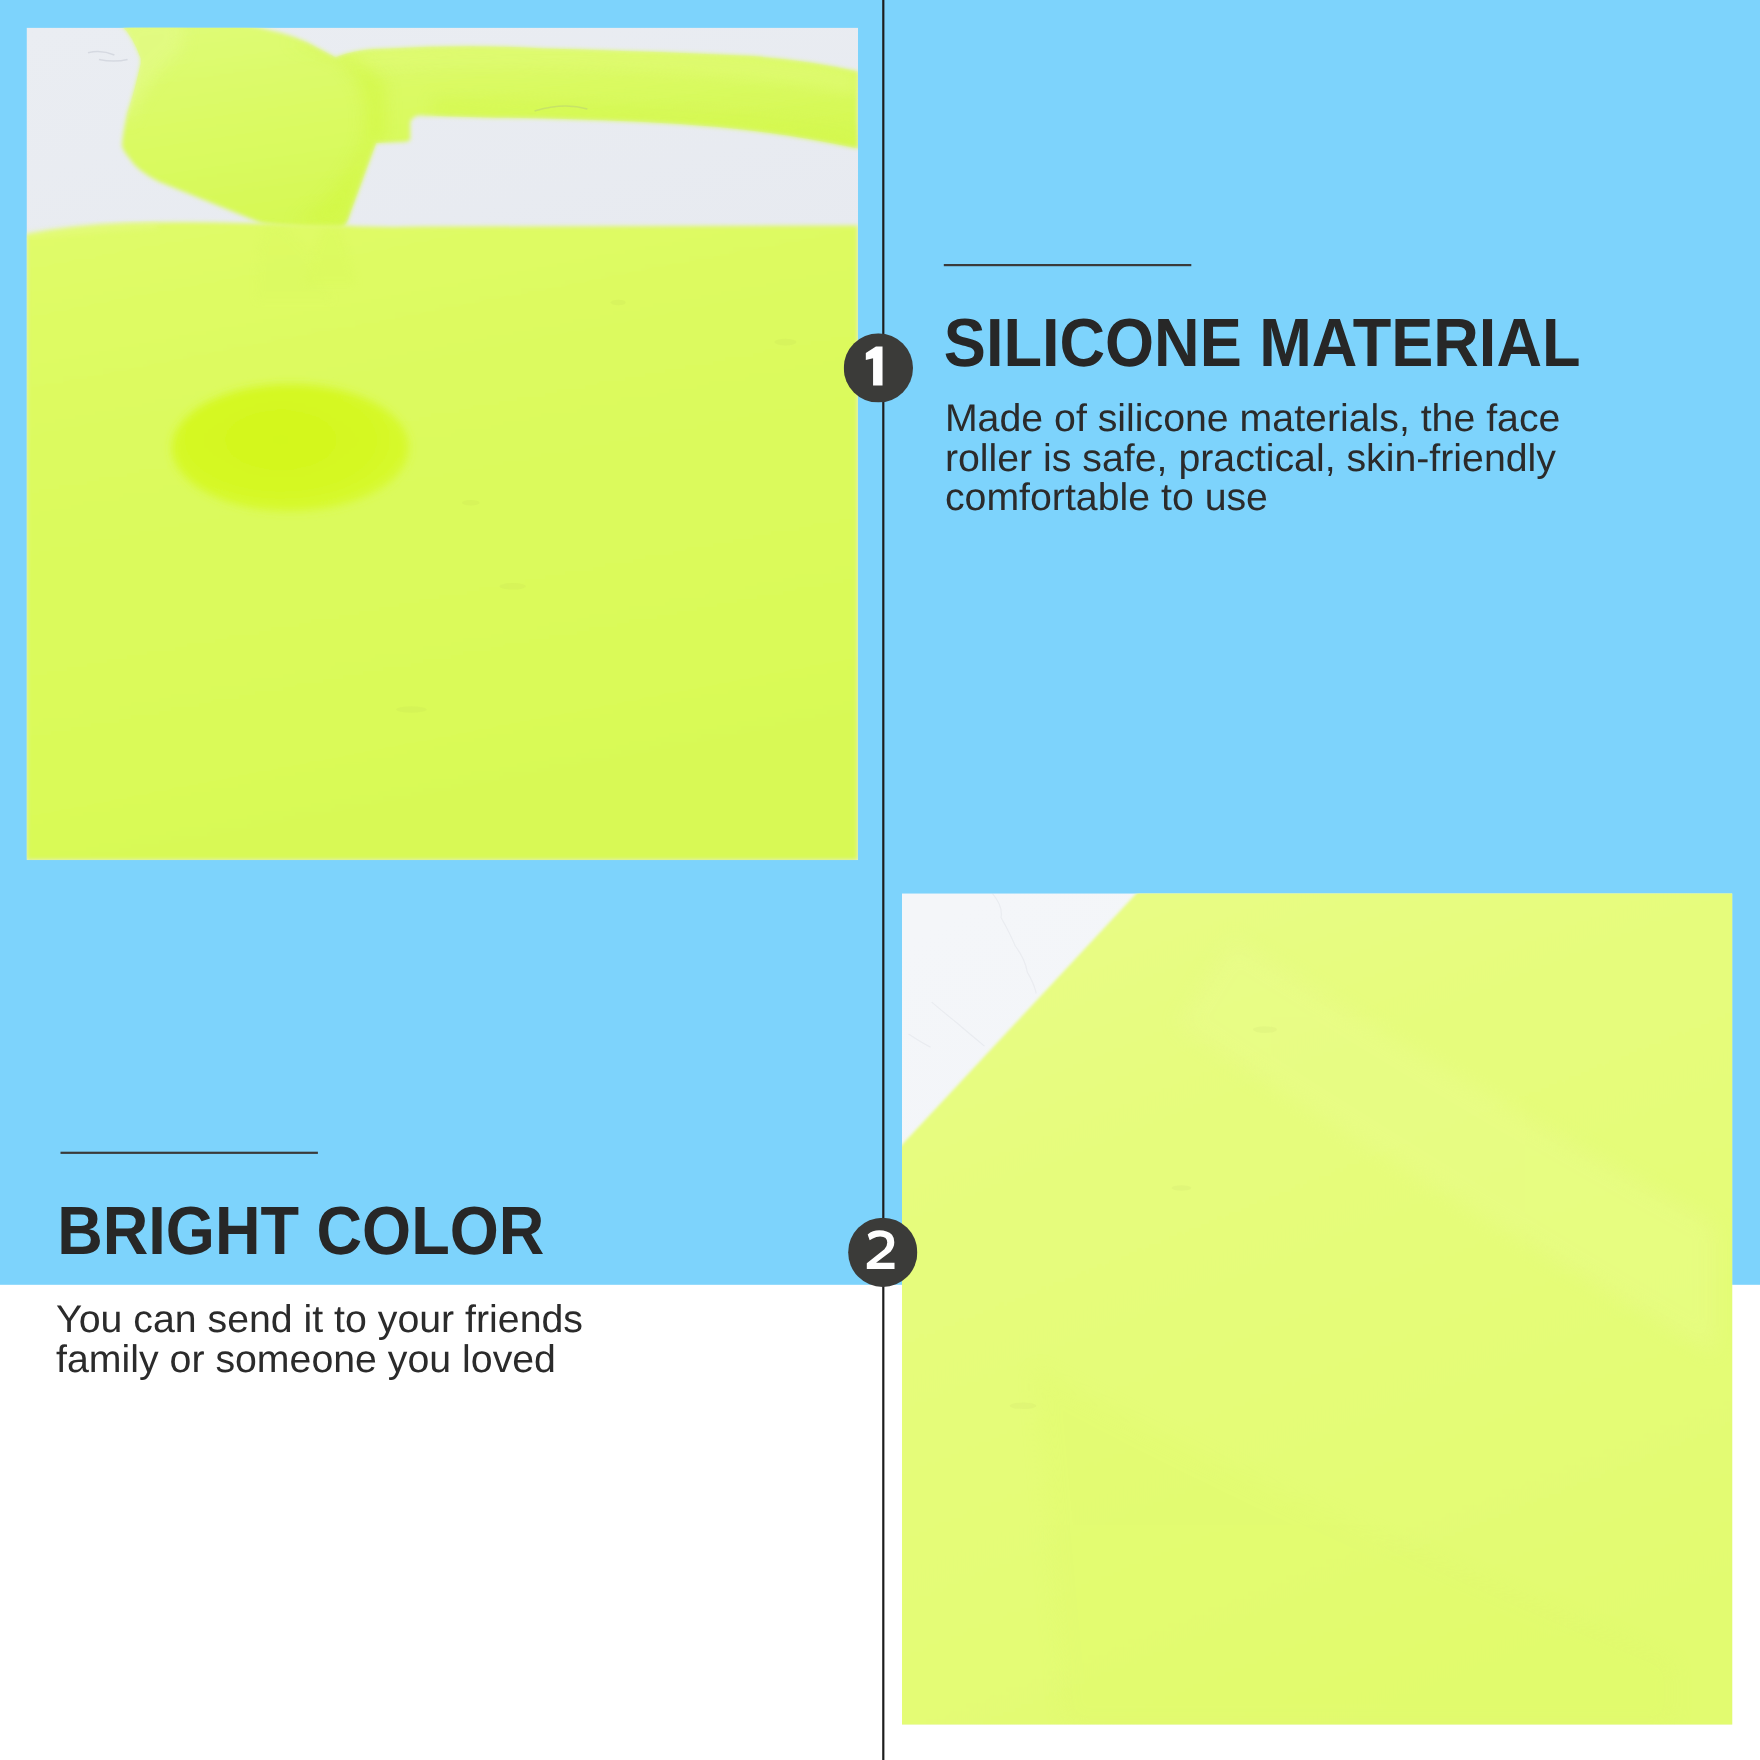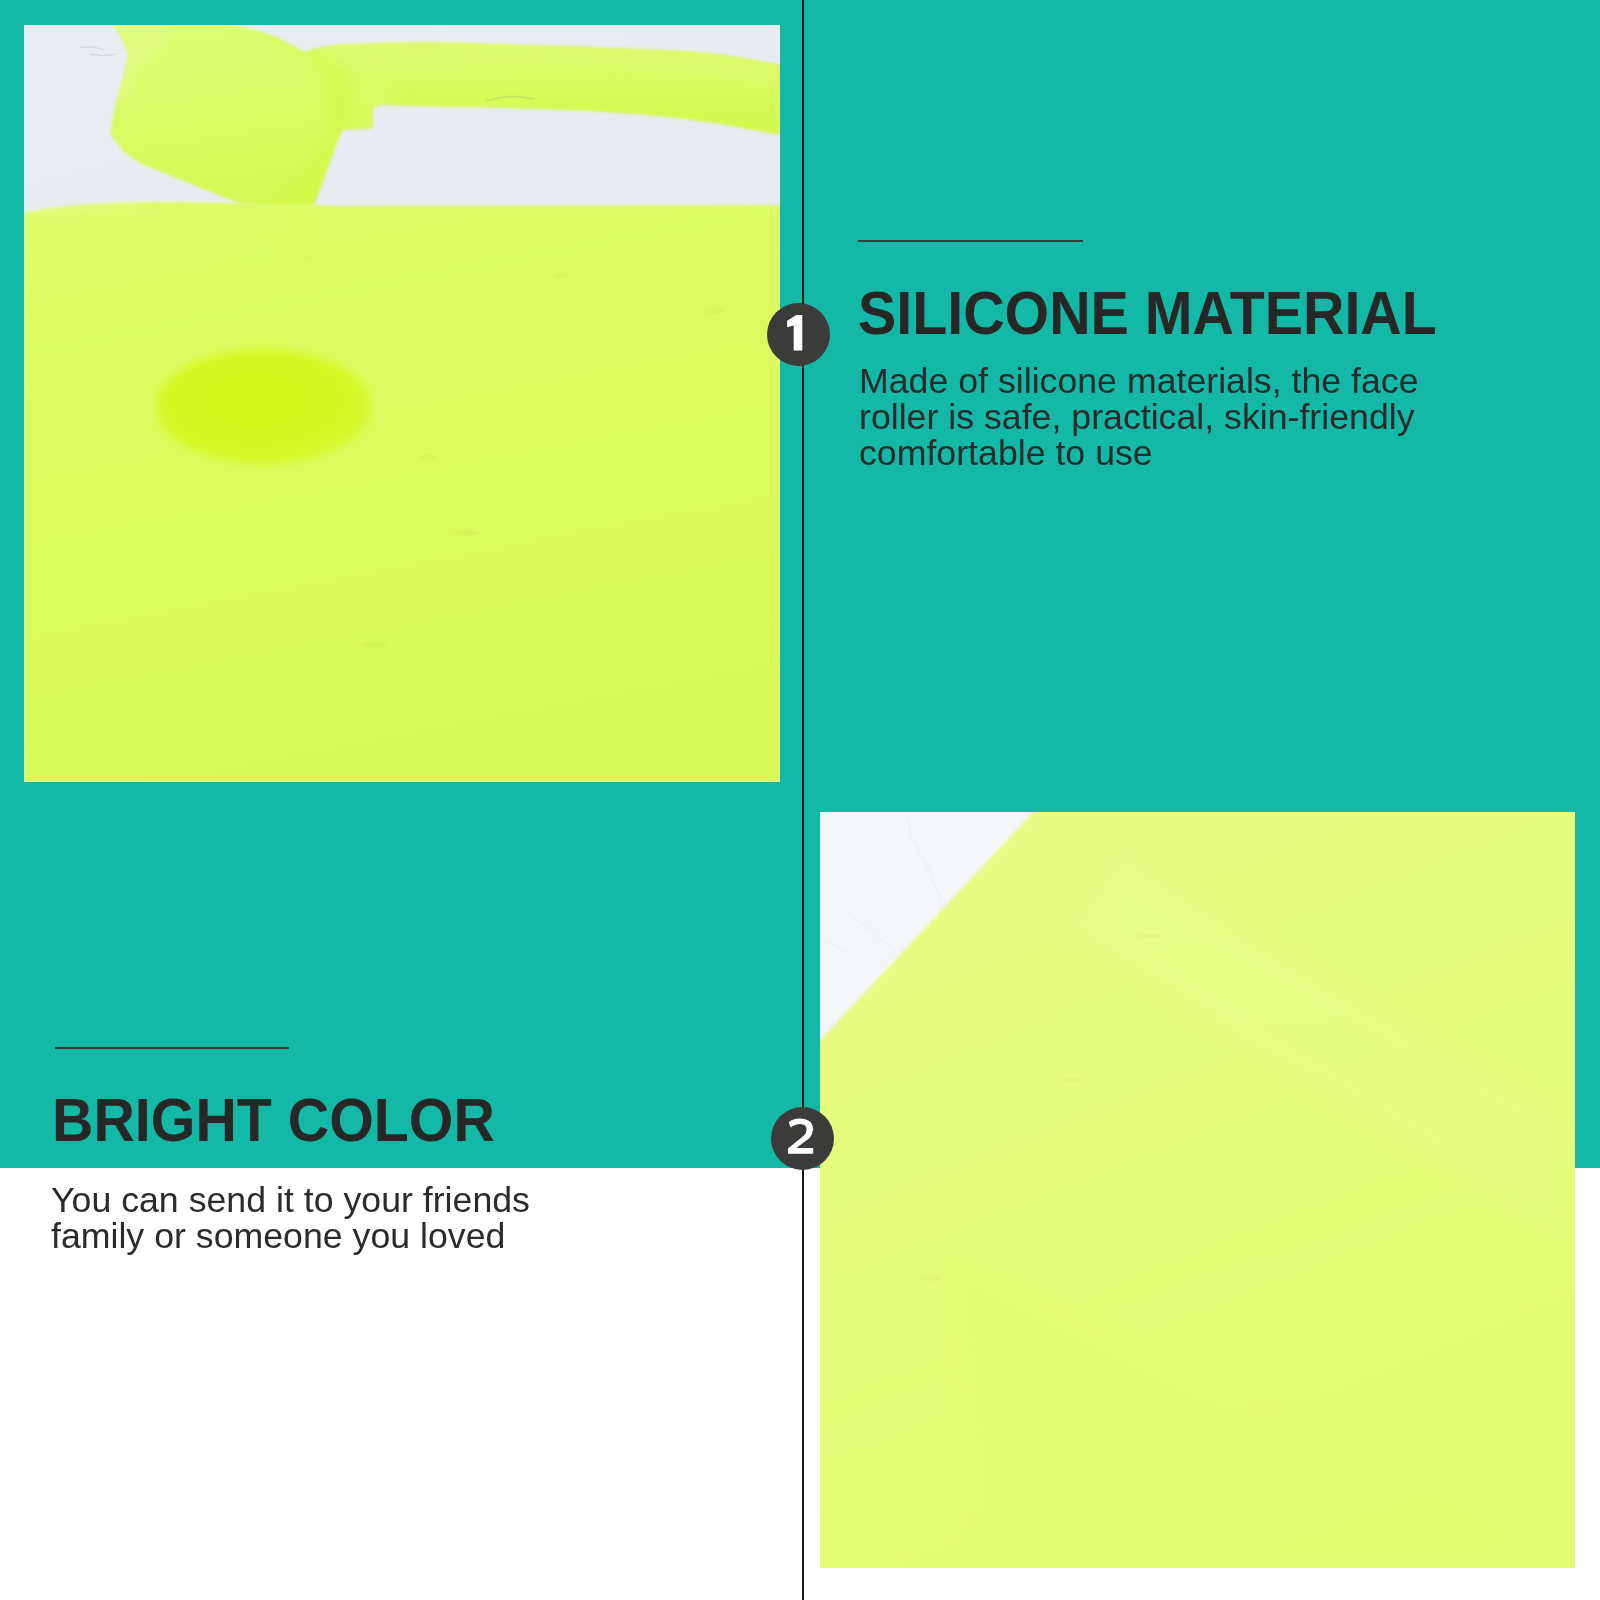--- a/index.html
+++ b/index.html
@@ -1,19 +1,19 @@
 <!DOCTYPE html>
 <html><head>
 <meta charset="utf-8">
 <title>Product Feature Infographic</title>
 <style>
   html,body{margin:0;padding:0;}
   body{width:1600px;height:1600px;background:#ffffff;
        font-family:"Liberation Sans",sans-serif;overflow:hidden;}
-  #page{position:relative;width:1600px;height:1168px;background:#14b8a6;}
+  #page{position:relative;width:1600px;height:1168px;background:#7dd3fc;}
   .photo{position:absolute;overflow:hidden;}
   .timeline{position:absolute;left:801.5px;top:0;width:2px;height:1600px;background:#1d1d1d;}
   .numcircle{position:absolute;width:63px;height:63px;line-height:0;}
   .sr{position:absolute;width:1px;height:1px;overflow:hidden;clip:rect(0 0 0 0);
       white-space:nowrap;}
   .rule{position:absolute;height:2px;background:#3a3a3a;}
   .headline{position:absolute;font-weight:700;color:#272727;letter-spacing:0px;
             font-size:62px;line-height:1;white-space:nowrap;
             transform:scaleX(0.925);transform-origin:left top;}
   .body{position:absolute;color:#2b2b2b;font-size:35px;line-height:36px;

